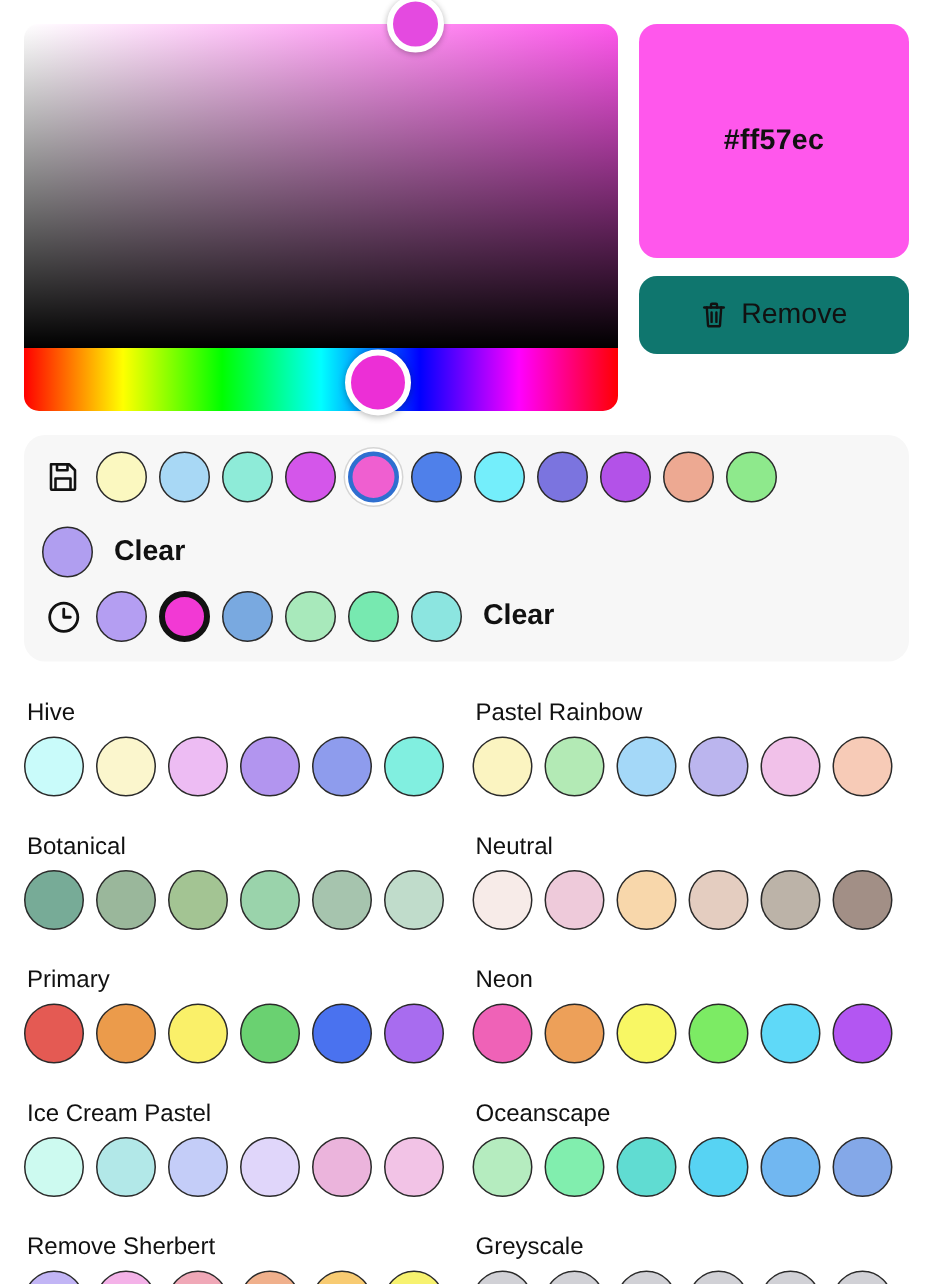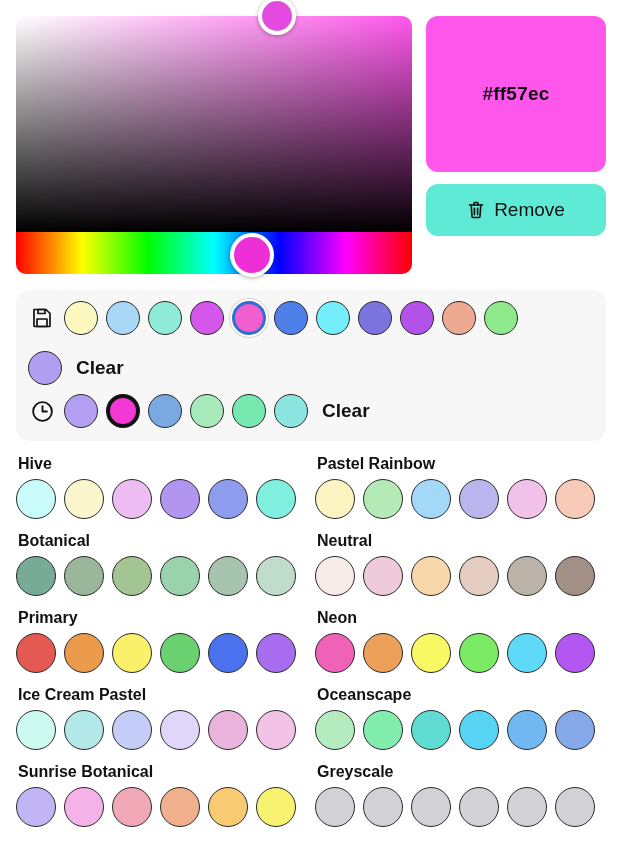--- a/index.html
+++ b/index.html
@@ -94,21 +94,21 @@
     justify-content: center;
     font-size: 19px;
     font-weight: 700;
     color: #111111;
     letter-spacing: 0.2px;
   }
 
   .remove-btn {
     height: 52px;
     border-radius: 12px;
-    background: #5eead4;
+    background: #0f766e;
     display: flex;
     align-items: center;
     justify-content: center;
     gap: 9px;
     font-size: 19px;
     font-weight: 500;
     color: #111111;
     cursor: pointer;
     border: none;
     font-family: "Liberation Sans", sans-serif;
@@ -171,23 +171,23 @@
     grid-template-columns: 1fr 1fr;
     column-gap: 8px;
     row-gap: 0px;
     padding: 14px 16px 0 16px;
   }
 
   .palette { margin-bottom: 13px; }
 
   .palette-title {
     font-size: 16px;
-    font-weight: 700;
+    font-weight: 400;
     color: #111111;
-    margin: 0 0 6px 2px;
+    margin: 12px 0 6px 2px;
   }
 
   .palette-dots {
     display: flex;
     gap: 8px;
   }
 
   .pdot {
     width: 40px;
     height: 40px;
@@ -361,21 +361,21 @@
         <div class="palette-dots">
           <button class="pdot" style="background: rgb(181, 236, 191);"></button>
           <button class="pdot" style="background: rgb(129, 238, 174);"></button>
           <button class="pdot" style="background: rgb(96, 220, 210);"></button>
           <button class="pdot" style="background: rgb(87, 211, 243);"></button>
           <button class="pdot" style="background: rgb(113, 183, 241);"></button>
           <button class="pdot" style="background: rgb(132, 168, 232);"></button>
         </div>
       </div>
       <div class="palette">
-        <div class="palette-title">Sunrise Botanical</div>
+        <div class="palette-title">Remove Sherbert</div>
         <div class="palette-dots">
           <button class="pdot" style="background: rgb(194, 181, 245);"></button>
           <button class="pdot" style="background: rgb(244, 178, 232);"></button>
           <button class="pdot" style="background: rgb(240, 168, 183);"></button>
           <button class="pdot" style="background: rgb(240, 176, 140);"></button>
           <button class="pdot" style="background: rgb(248, 203, 114);"></button>
           <button class="pdot" style="background: rgb(247, 242, 111);"></button>
         </div>
       </div>
       <div class="palette">

